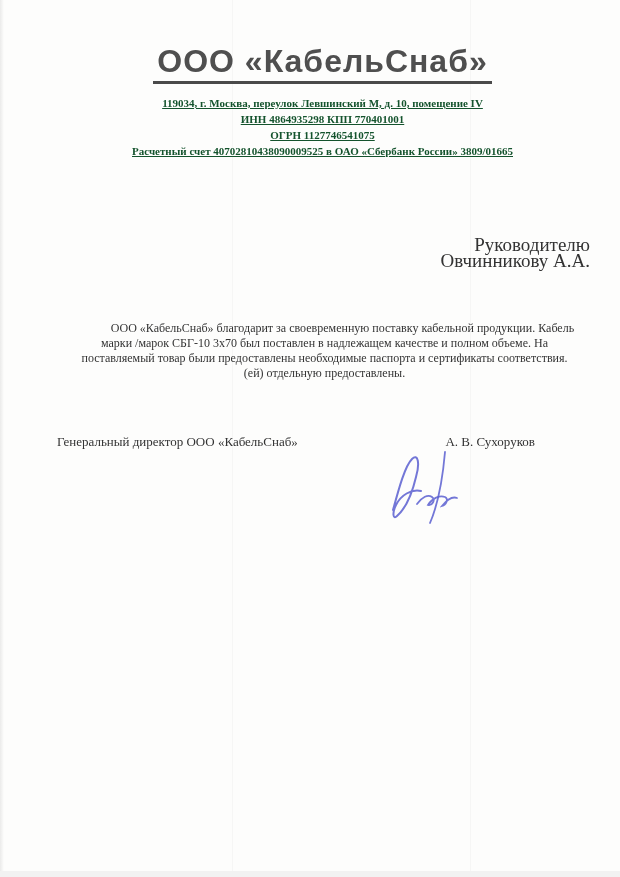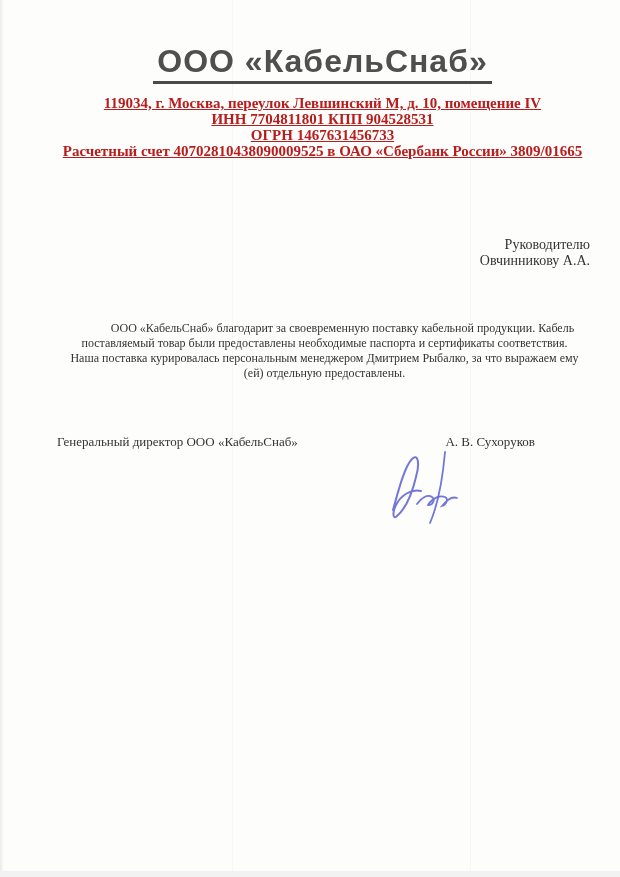--- a/index.html
+++ b/index.html
@@ -39,33 +39,33 @@
     color:#4f4f4f;
     border-bottom:3px solid #4a4a4a;
     padding:0 4px 3px 4px;
     text-align:right;
   }
   .details-block {
     position:absolute; top:95px; left:40px; width:565px;
     text-align:center;
   }
   .details-line {
-    font-size:15px;
+    font-size:11px;
     font-weight:bold;
     line-height:16px;
-    color:#b91c1c;
+    color:#14532d;
     text-decoration:underline;
     white-space:nowrap;
   }
 
   
   .recipient-block {
     position:absolute; top:237px; right:30px;
     text-align:right;
-    font-size:14px;
+    font-size:19px;
     line-height:15.5px;
     color:#333;
   }
 
   
   .body-block {
     position:absolute; top:321px; left:57px; width:535px;
     font-size:12px;
     line-height:15px;
     color:#333;
@@ -96,34 +96,34 @@
   <div class="scan-line-1"></div>
   <div class="scan-line-2"></div>
   <div class="bottom-strip"></div>
 
   <div class="header-wrap">
     <span class="company-name">ООО «КабельСнаб»</span>
   </div>
 
   <div class="details-block">
     <div class="details-line">119034, г. Москва, переулок Левшинский М, д. 10, помещение IV</div>
-    <div class="details-line">ИНН 7704811801 КПП 904528531</div>
-    <div class="details-line">ОГРН 1467631456733</div>
+    <div class="details-line">ИНН 4864935298 КПП 770401001</div>
+    <div class="details-line">ОГРН 1127746541075</div>
     <div class="details-line">Расчетный счет 40702810438090009525 в ОАО «Сбербанк России» 3809/01665</div>
   </div>
 
   <div class="recipient-block">
     <div>Руководителю</div>
     <div>Овчинникову А.А.</div>
   </div>
 
   <div class="body-block">
     <div class="body-line indent">ООО «КабельСнаб»  благодарит за своевременную поставку кабельной продукции.  Кабель</div>
+    <div class="body-line">марки /марок СБГ-10 3х70 был поставлен в надлежащем качестве и полном объеме. На</div>
     <div class="body-line">поставляемый товар были предоставлены необходимые паспорта и сертификаты соответствия.</div>
-    <div class="body-line">Наша поставка курировалась персональным менеджером Дмитрием Рыбалко, за что выражаем ему</div>
     <div class="body-line">(ей) отдельную предоставлены.</div>
   </div>
 
   <div class="signature-row">
     <span>Генеральный директор ООО «КабельСнаб»</span>
     <span>А. В. Сухоруков</span>
   </div>
 
   <svg class="handwritten-signature" viewBox="0 0 88 80" fill="none" xmlns="http://www.w3.org/2000/svg">
     <path d="M10,60 C16,38 22,16 29,9 C35,3 37,13 33,27 C29,44 22,59 14,66 C10,70 9,63 13,55 C18,45 28,39 38,41" stroke-width="2" stroke-linecap="round" opacity="0.85" stroke="#5a5fd0"></path>

